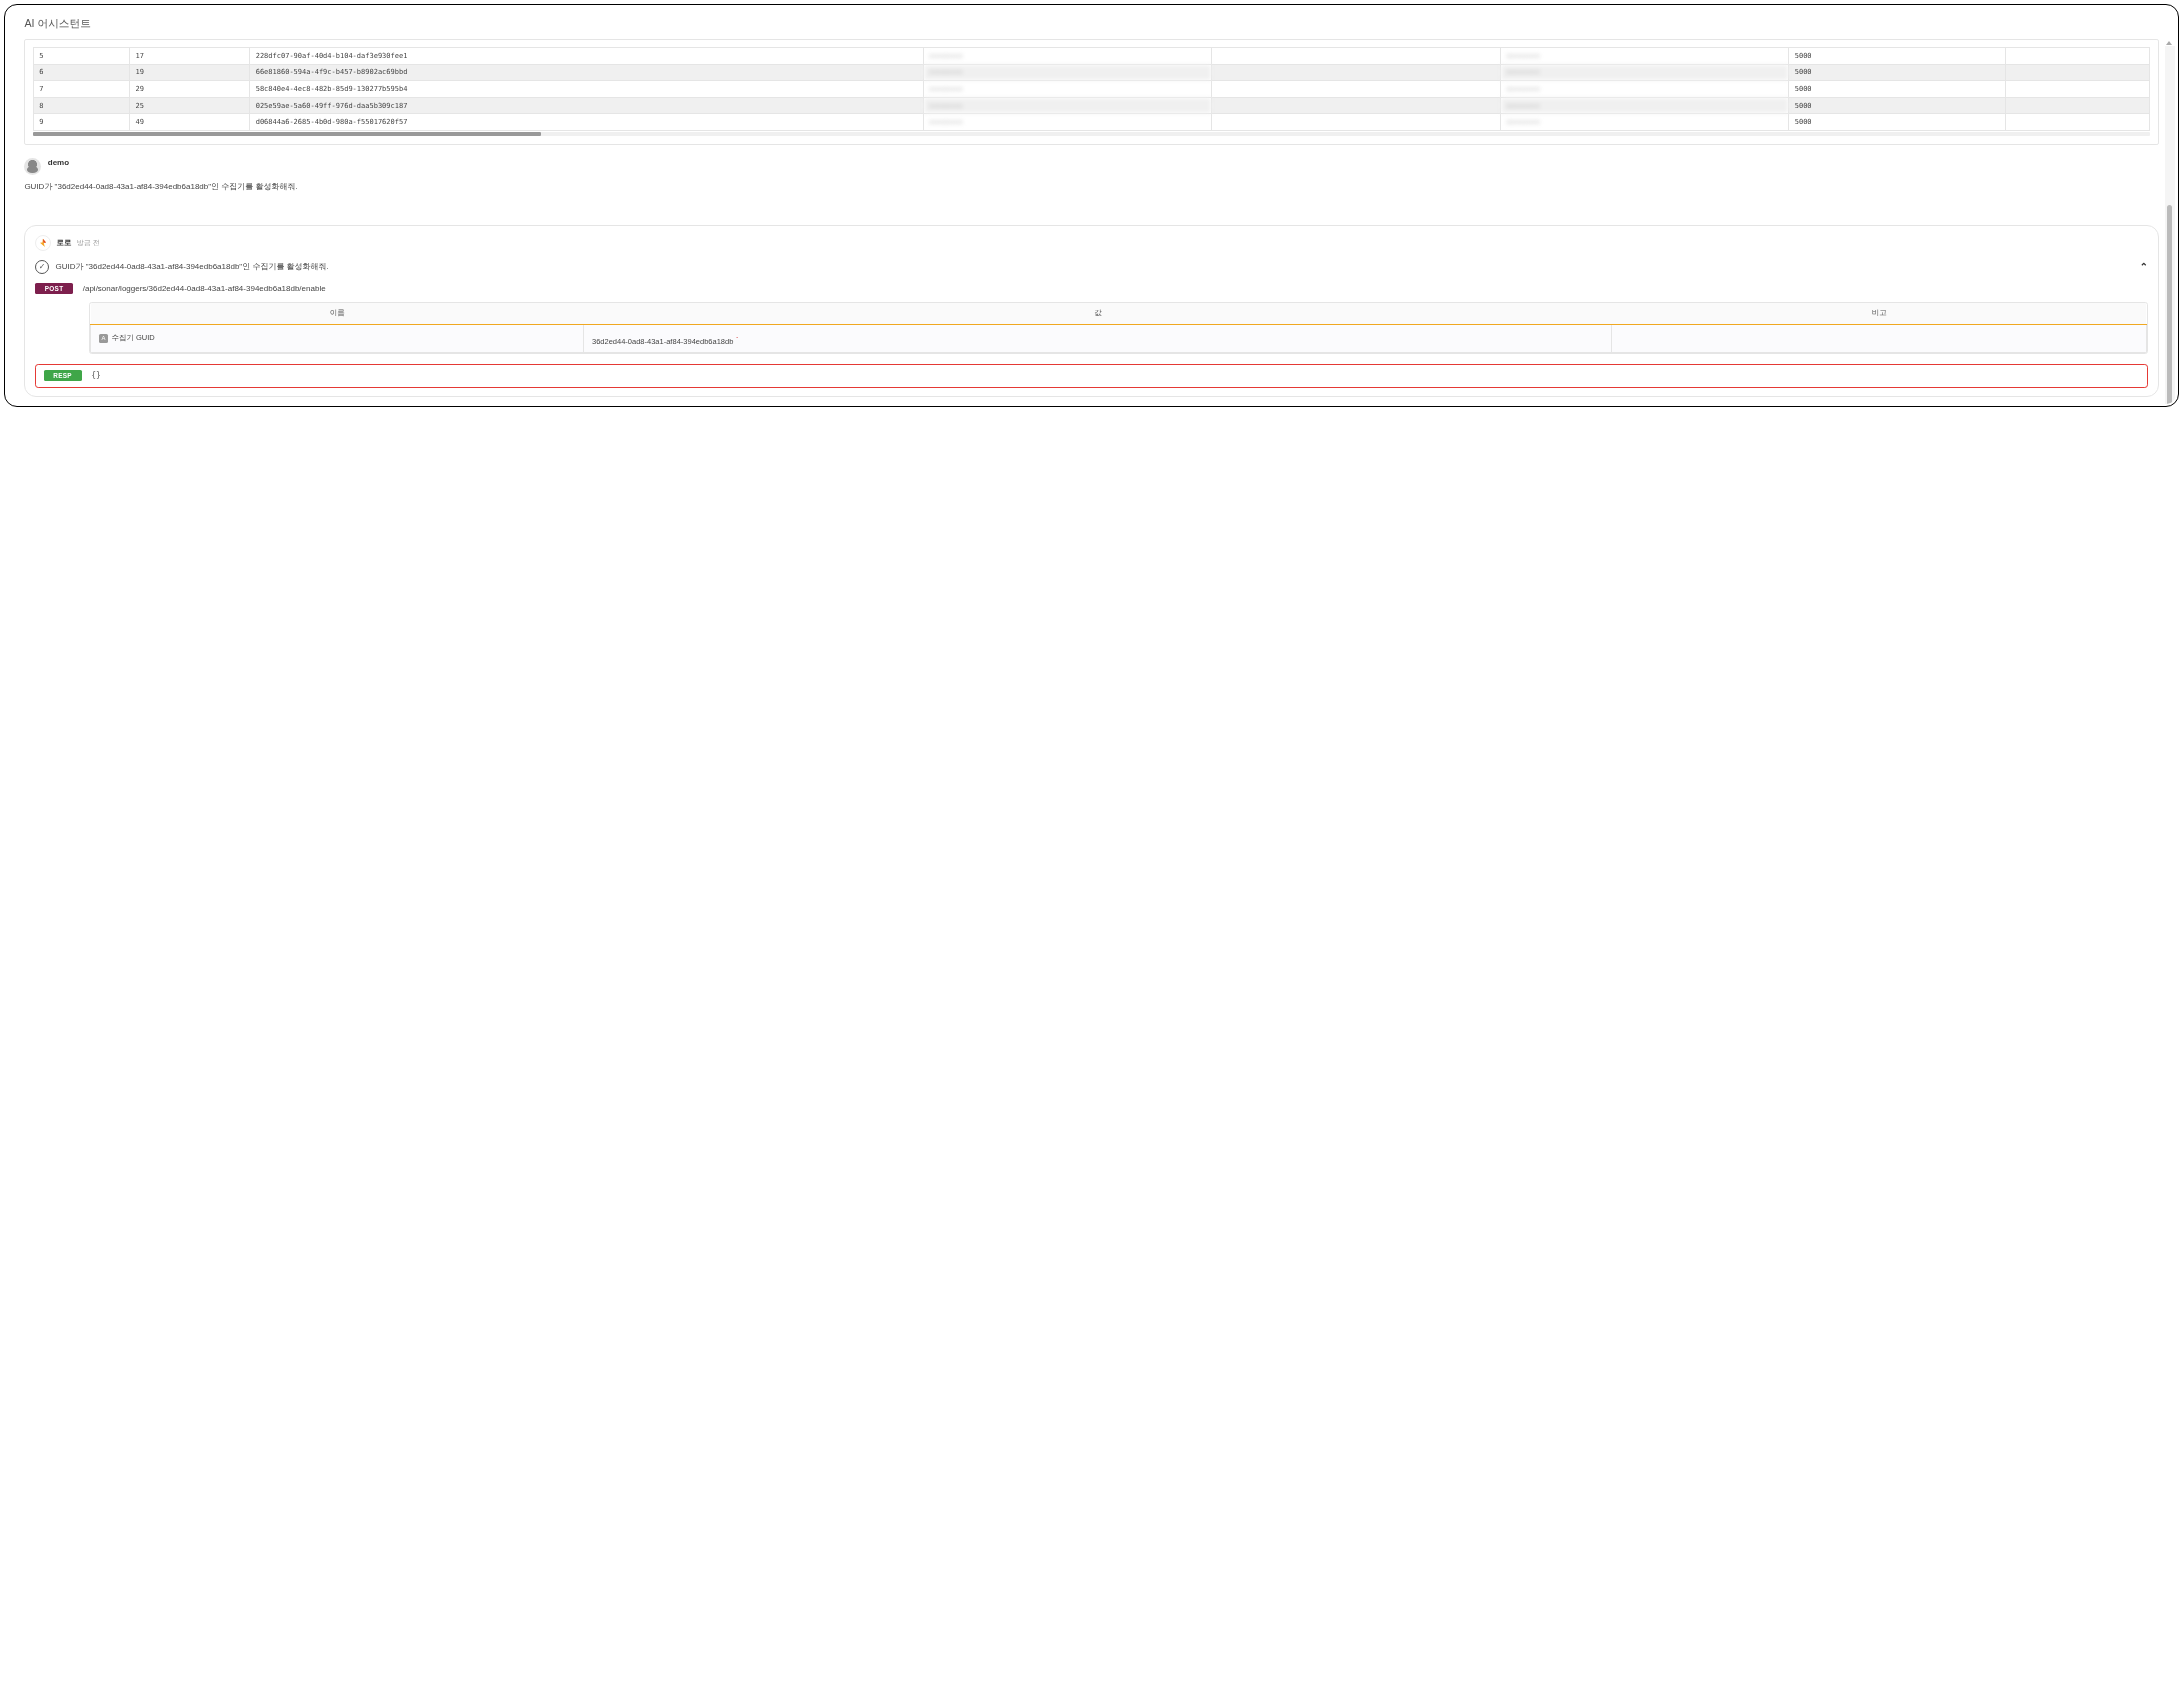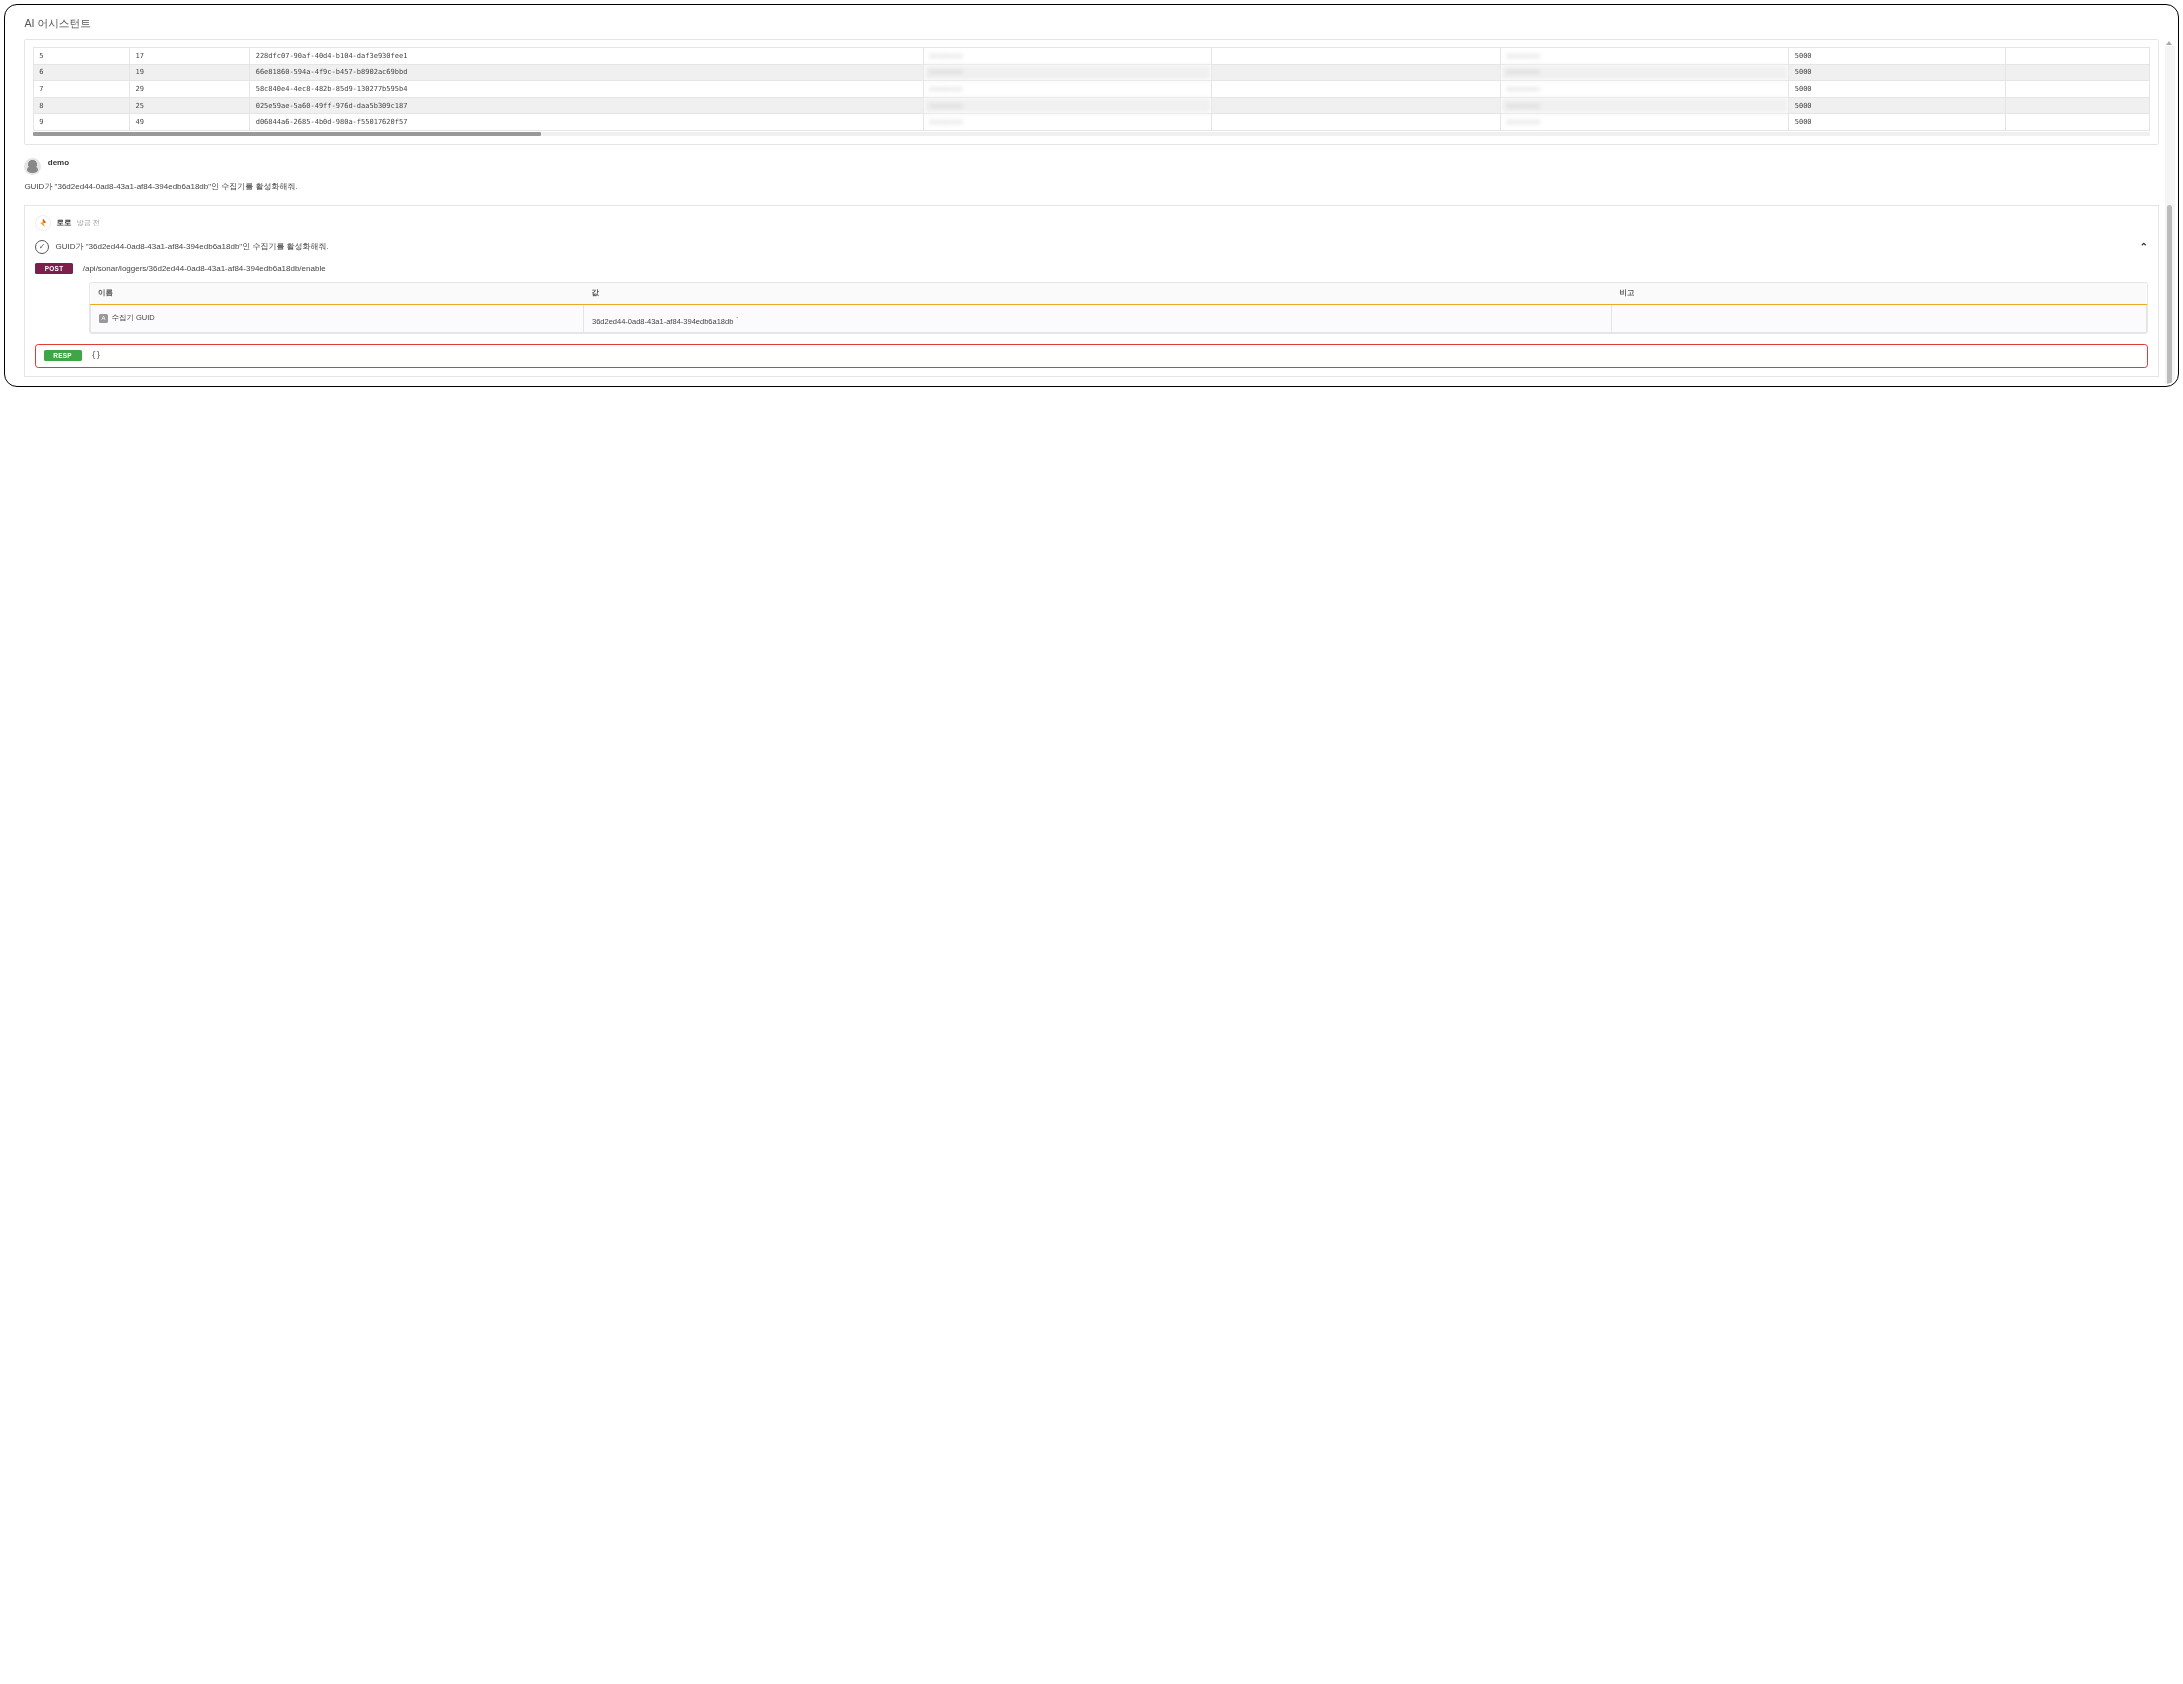--- a/index.html
+++ b/index.html
@@ -21,42 +21,42 @@
 .hscroll{height:4.3px;background:#f0f0f0;margin-top:1.1px;border-radius:1.1px;position:relative}
 .hscroll .thumb{position:absolute;left:0;top:0;height:4.3px;width:24%;background:#999;border-radius:1.1px}
 
 .user-block{padding:2.1px 0 7.5px}
 .user-row{display:flex;align-items:flex-start;gap:6.4px;margin-bottom:6.4px}
 .avatar{width:17px;height:17px;border-radius:50%;background:radial-gradient(circle at 50% 38%,#888 0 32%,#e4e4e4 34% 100%);position:relative}
 .avatar::after{content:"";position:absolute;left:18%;bottom:8%;width:64%;height:42%;background:#888;border-radius:50% 50% 46% 46%}
 .user-name{font-weight:700;font-size:8px;color:#333}
 .user-msg{font-size:8px;color:#444;line-height:1.6}
 
-.bot-block{border:0.5px solid #e5e5e5;border-radius:0;padding:8.6px 9.7px;margin-top:4px;background:#fff}
+.bot-block{border:0.5px solid #e5e5e5;border-radius:12px;padding:8.6px 9.7px;margin-top:24px;background:#fff}
 .bot-head{display:flex;align-items:center;gap:5.4px;margin-bottom:8.6px}
 .bot-icon{width:16px;height:16px;border-radius:50%;border:0.5px solid #eee;display:flex;align-items:center;justify-content:center;background:#fff}
 .bot-icon svg{width:9.7px;height:9.7px}
 .bot-name{font-weight:700;font-size:7.5px;color:#333}
 .bot-time{font-size:7px;color:#999}
 
 .task-row{display:flex;align-items:center;justify-content:space-between;margin-bottom:9.7px}
 .task-left{display:flex;align-items:center;gap:6.4px}
 .check-ico{width:14px;height:14px;border:1.1px solid #555;border-radius:50%;display:flex;align-items:center;justify-content:center;font-size:8px;color:#555}
 .task-text{font-size:8px;color:#444}
 .chev{font-size:9.7px;color:#333;font-weight:700}
 
 .req-block{margin-left:0;margin-bottom:9.7px}
 .req-head{display:flex;align-items:center;gap:9.7px;margin-bottom:7.5px}
 .badge-post{background:#7d1f4d;color:#fff;font-size:6.4px;font-weight:700;padding:2.1px 9.7px;border-radius:1.6px;letter-spacing:0.3px}
 .badge-resp{background:#3fa648;color:#fff;font-size:6.4px;font-weight:700;padding:2.1px 9.7px;border-radius:1.6px;letter-spacing:0.3px}
 .api-path{font-size:8px;color:#444}
 
 .param-table{margin-left:54px;border:0.5px solid #e5e5e5;border-radius:2.7px;overflow:hidden}
 .param-table table{width:100%}
-.param-table th{background:#fafafa;text-align:left;padding:5.4px 7.5px;font-weight:700;font-size:7.5px;color:#555;border-bottom:1.1px solid #f0a820}
+.param-table th{background:#fafafa;text-align:center;padding:5.4px 7.5px;font-weight:400;font-size:7.5px;color:#555;border-bottom:1.1px solid #f0a820}
 .param-table td{padding:6.4px 7.5px;font-size:7.5px;background:#fbfbfd;font-family:inherit}
 .param-badge{display:inline-block;background:#999;color:#fff;width:9.7px;height:9.7px;line-height:9.7px;text-align:center;border-radius:1.6px;font-size:5.9px;margin-right:3.2px;vertical-align:middle}
 .req-dot{color:#d9534f;font-size:9.7px;vertical-align:super}
 
 .resp-block{border:1.1px solid #e53935;border-radius:3.2px;padding:5.4px 7.5px;display:flex;align-items:center;gap:9.7px}
 .resp-body{font-family:Consolas,monospace;font-size:8px;color:#555}
 
 .footer{border-top:0.5px solid #eee;margin-top:9.7px;padding:7.5px 17px;display:flex;align-items:center;gap:6.4px}
 .action-sel{border:0.5px solid #ccc;border-radius:1.6px;padding:4.3px 6.4px;display:flex;align-items:center;gap:8.6px;font-size:7.5px;color:#444;cursor:pointer;min-width:54px;justify-content:space-between}
 .chev-dn{font-size:5.4px;color:#888}

